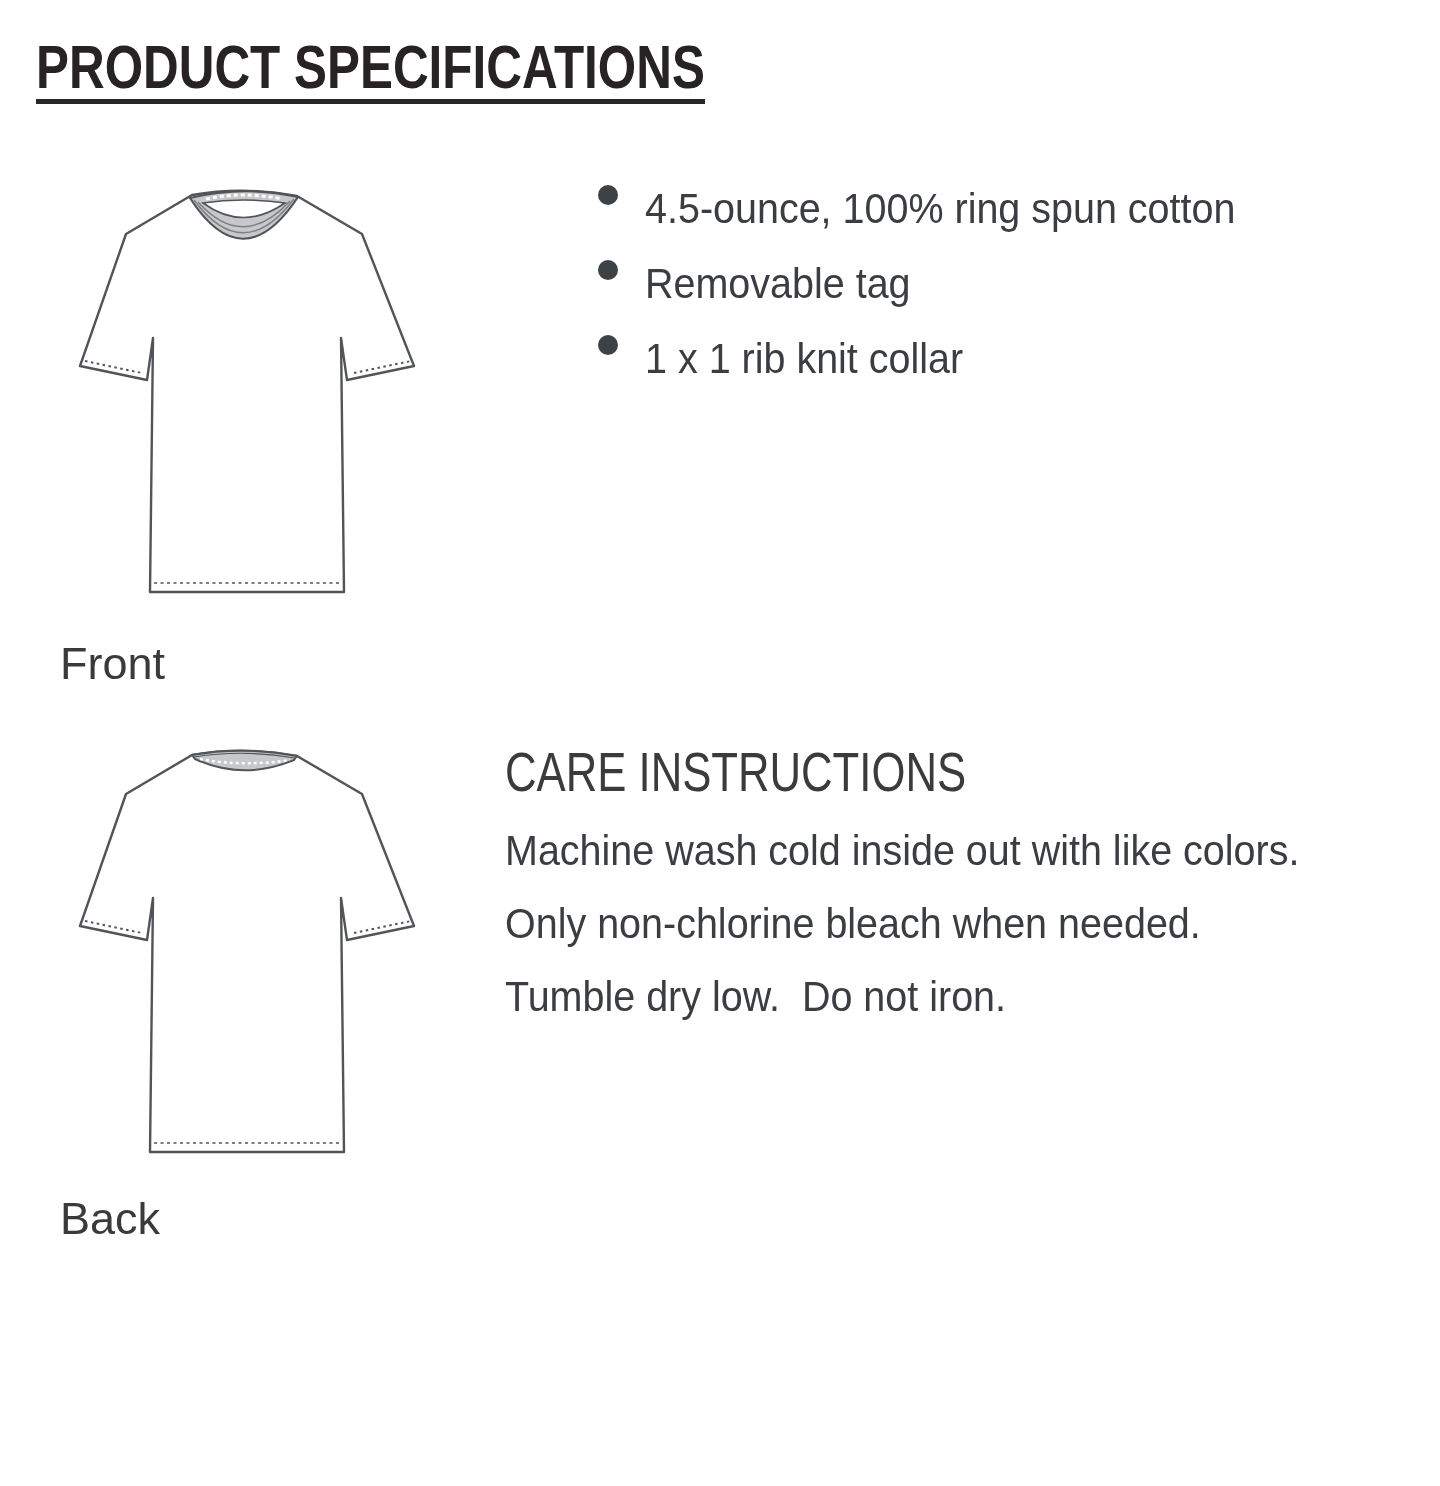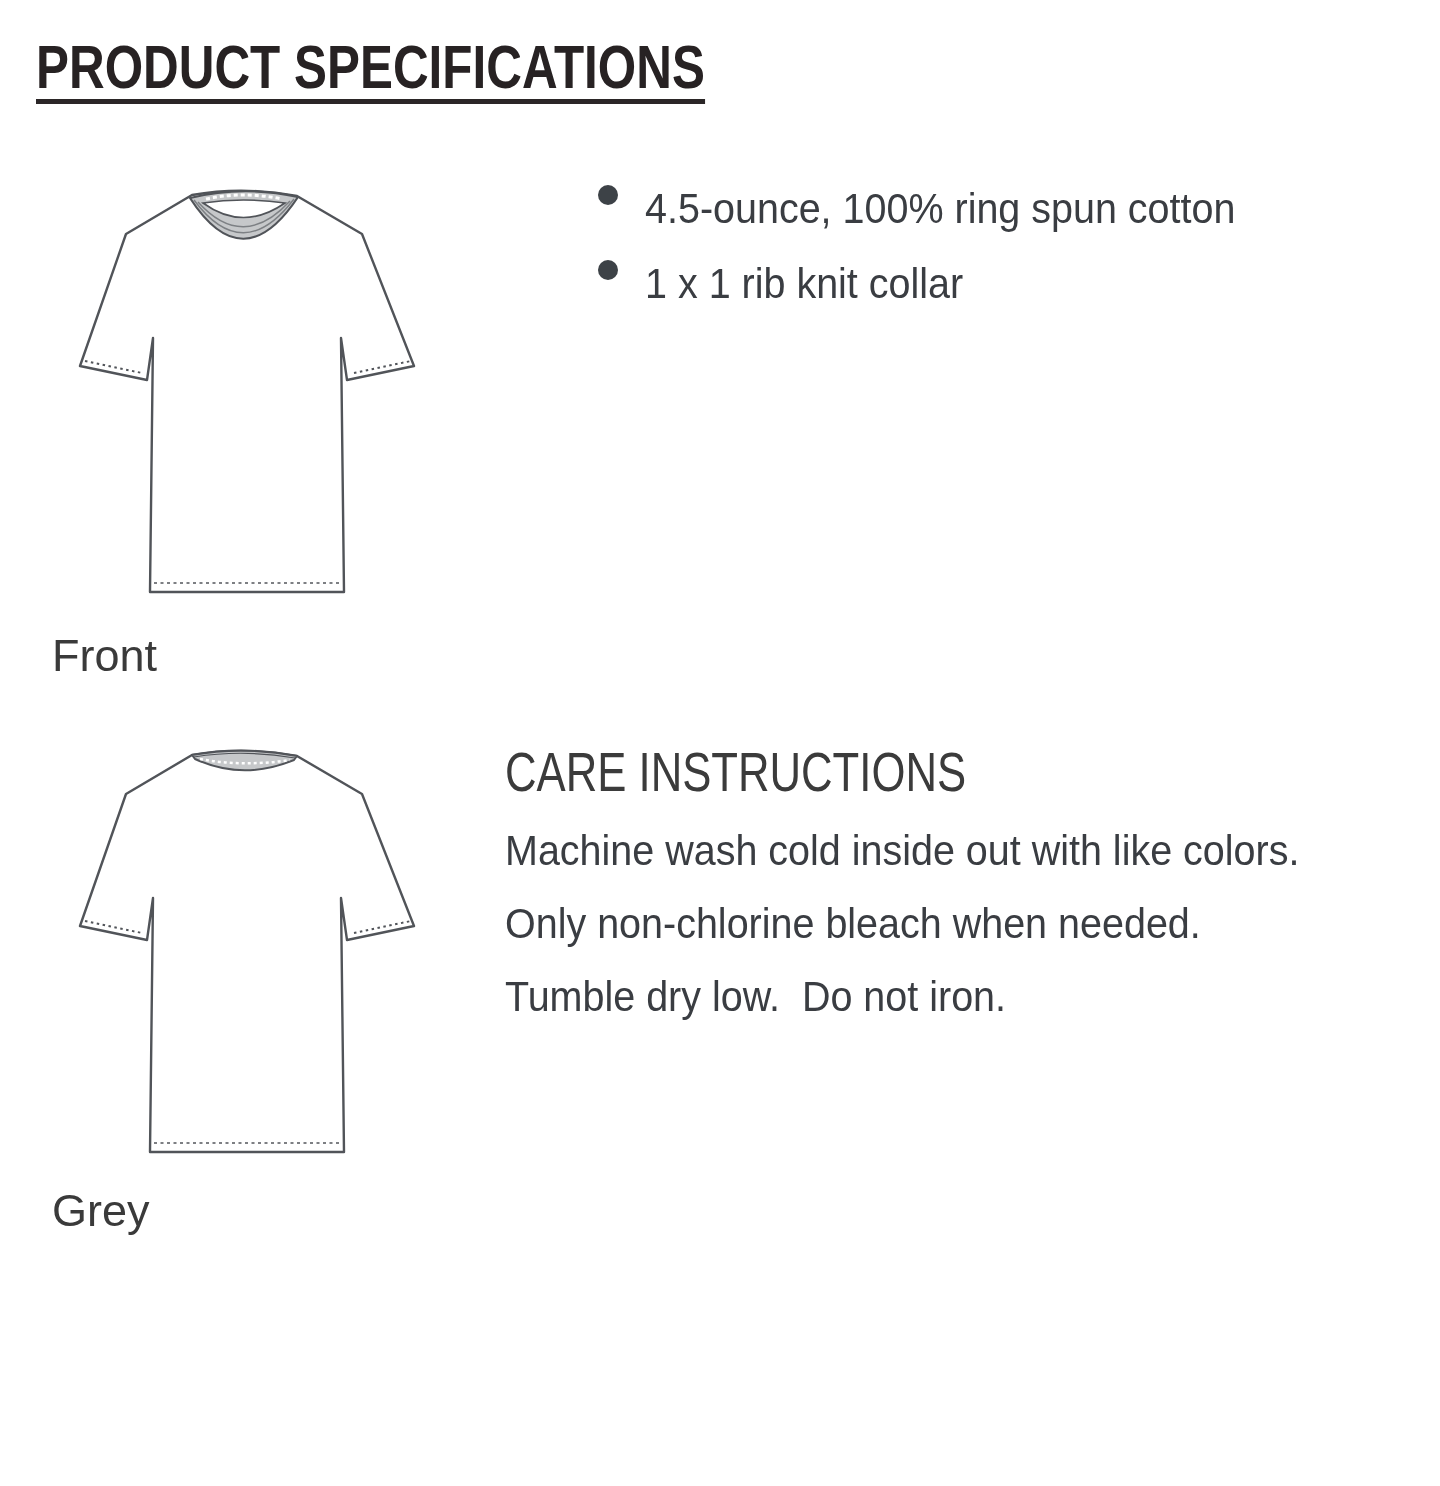--- a/index.html
+++ b/index.html
@@ -33,21 +33,21 @@
   }
 
   
   .tee-svg { position: absolute; left: 76px; overflow: visible; }
   .tee-front { top: 190px; }
   .tee-back  { top: 750px; }
 
   .fig-label {
     position: absolute;
     left: 52px;
-    margin: 0;
+    margin: 8px;
     font-size: 45px;
     line-height: 52px;
     font-weight: 300;
     color: #3a3a3a;
   }
   .fig-label-front { top: 630px; }
   .fig-label-back  { top: 1185px; }
 
   
   .spec-list {
@@ -135,38 +135,42 @@
   </svg>
   <p class="fig-label fig-label-front">Front</p>
 
   <ul class="spec-list">
     <li>
       <span class="bullet-dot"></span>
       <span class="spec-text">4.5-ounce, 100% ring spun cotton</span>
     </li>
     <li>
       <span class="bullet-dot"></span>
+      <span class="spec-text">Removable tag</span>
+    </li>
+    <li>
+      <span class="bullet-dot"></span>
       <span class="spec-text">1 x 1 rib knit collar</span>
     </li>
   </ul>
 
   <svg class="tee-svg tee-back" width="344" height="412" viewBox="0 0 344 412">
 
     <path d="M116,5 L50,44 L4,176 L71,190 L77,148 L74,402 L268,402 L265,148 L271,190 L338,176 L286,44 L221,6 Q167,-4 116,5 Z" fill="#ffffff" stroke="#515459" stroke-width="2.4" stroke-linejoin="round"></path>
 
     <path d="M116,5 Q167,-4 221,6 L218,10 Q167,31 119,9 Z" fill="#c6c8ca" stroke="#515459" stroke-width="2" stroke-linejoin="round"></path>
     <path d="M118,7 Q167,-1 219,8" fill="none" stroke="#515459" stroke-width="1.2"></path>
     <path d="M124,9 Q167,17 214,10" fill="none" stroke="#ffffff" stroke-width="2.5" stroke-dasharray="3,3"></path>
 
     <path d="M9,171 L66,183" fill="none" stroke="#515459" stroke-width="2" stroke-dasharray="2.5,3.5"></path>
     <path d="M278,183 L335,171" fill="none" stroke="#515459" stroke-width="2" stroke-dasharray="2.5,3.5"></path>
 
     <path d="M78,393 L264,393" fill="none" stroke="#515459" stroke-width="2" stroke-dasharray="3,3.5" opacity="0.75"></path>
   </svg>
-  <p class="fig-label fig-label-back">Grey</p>
+  <p class="fig-label fig-label-back">Back</p>
 
   <div class="care">
     <h2 class="care-heading">CARE INSTRUCTIONS</h2>
     <p class="care-line">Machine wash cold inside out with like colors.</p>
     <p class="care-line">Only non-chlorine bleach when needed.</p>
     <p class="care-line">Tumble dry low.  Do not iron.</p>
   </div>
 
 </div>
 

